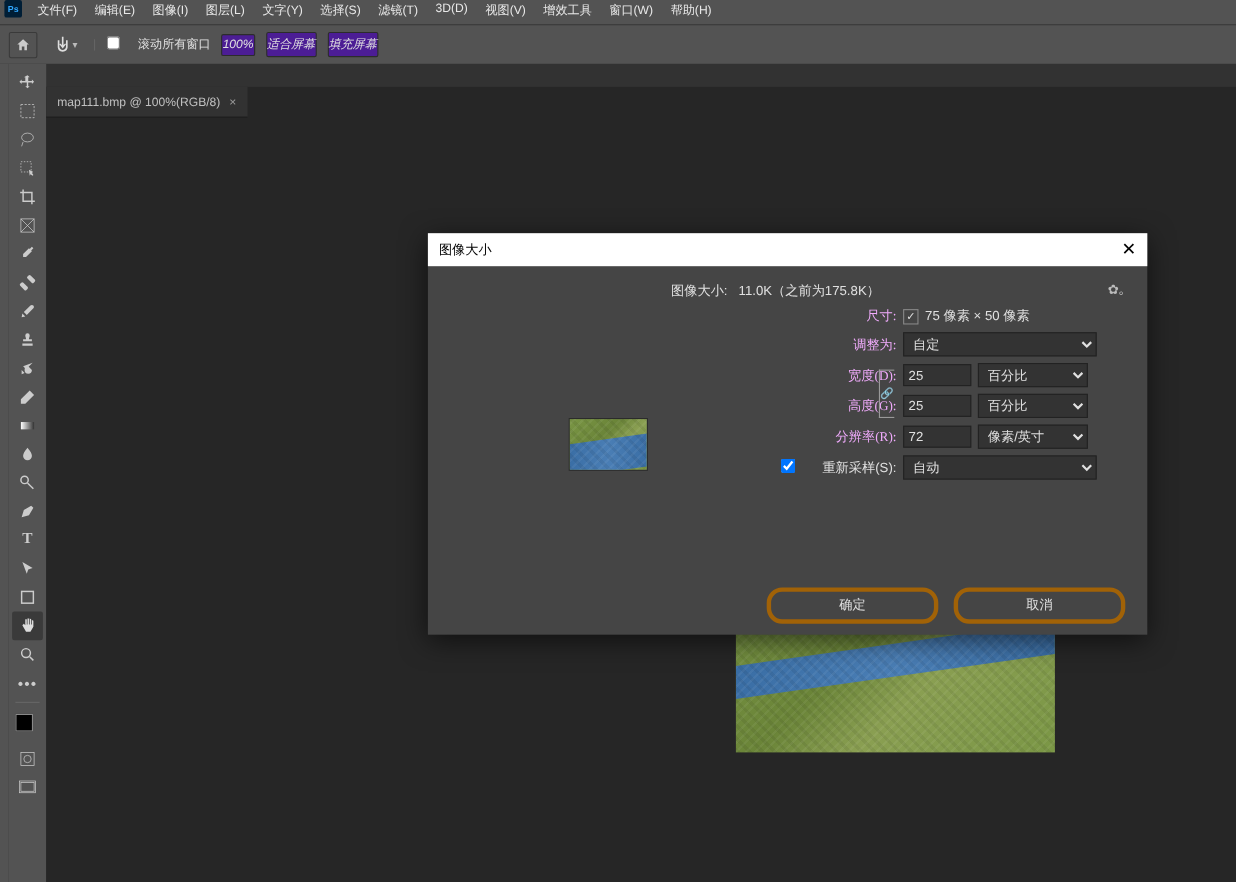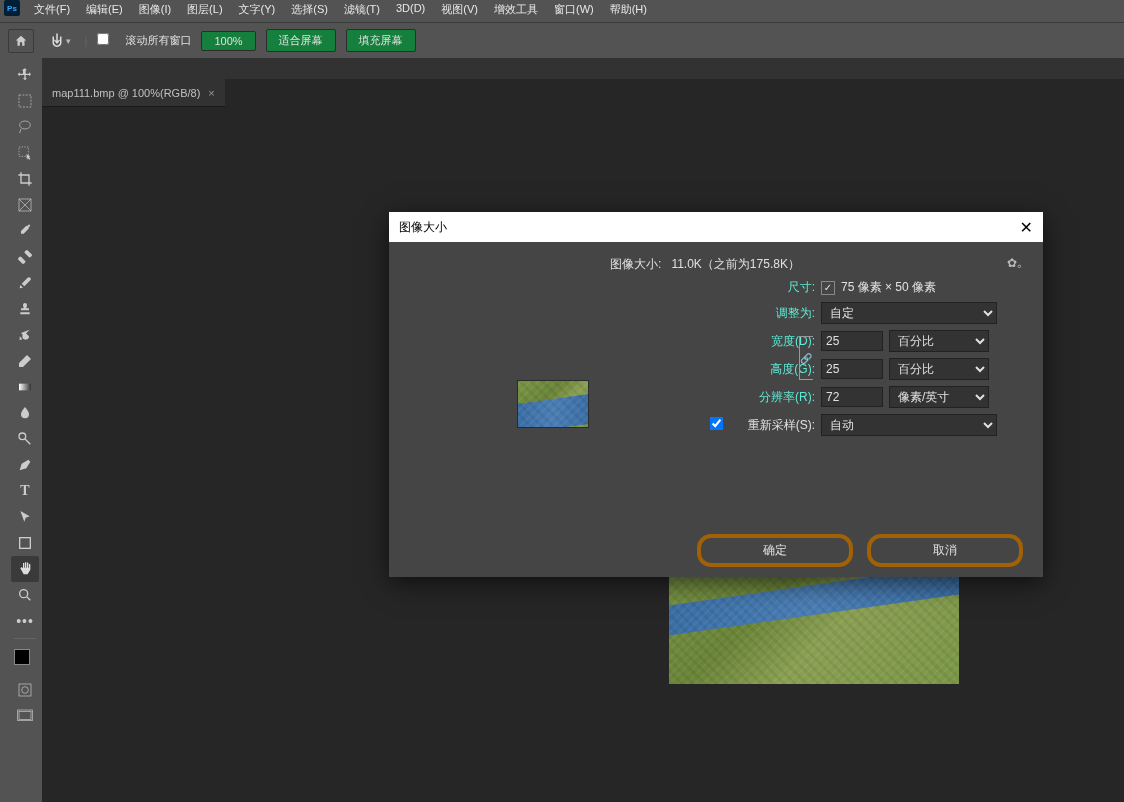--- a/index.html
+++ b/index.html
@@ -5,21 +5,21 @@
 * { margin: 0; padding: 0; box-sizing: border-box; font-family: "Microsoft YaHei", sans-serif; }
 body { background: #323232; color: #e0e0e0; width: 1124px; height: 802px; overflow: hidden; position: relative; }
 .menubar { background: #535353; height: 22px; display: flex; align-items: flex-start; padding: 0 4px; font-size: 11px; gap: 0; }
 .menubar .logo { width: 16px; height: 16px; background: #001e36; border-radius: 2px; display: flex; align-items: center; justify-content: center; color: #31a8ff; font-size: 8px; font-weight: bold; margin-right: 6px; }
 .menubar .menu-item { padding: 2px 8px; cursor: pointer; color: #e8e8e8; }
 .optionsbar { background: #535353; height: 36px; border-top: 1px solid #3a3a3a; display: flex; align-items: center; padding: 0 8px; gap: 10px; font-size: 11px; }
 .home-icon { width: 26px; height: 24px; display: flex; align-items: center; justify-content: center; border: 1px solid #3a3a3a; border-radius: 2px; }
 .hand-btn { display: flex; align-items: center; padding: 2px 4px; }
 .chk { display: flex; align-items: flex-start; gap: 16px; }
 .chk input { width: 12px; height: 12px; }
-.btn-opt { background: #15803d; border: 1px solid #2c2c2c; padding: 3px 12px; border-radius: 2px; font-size: 11px; color: #e0e0e0; cursor: pointer; }
+.btn-opt { background: #4c1d95; border: 1px solid #2c2c2c; padding: 3px 0; border-radius: 2px; font-size: 11px; color: #e0e0e0; cursor: pointer; font-style: italic; }
 .main { display: flex; height: calc(100% - 58px); }
 .tooldock { width: 8px; background: #535353; }
 .toolbar { width: 34px; background: #535353; display: flex; flex-direction: column; align-items: center; padding-top: 4px; gap: 0; }
 .toolbar .tool { width: 28px; height: 26px; display: flex; align-items: center; justify-content: center; cursor: pointer; border-radius: 2px; font-size: 14px; }
 .toolbar .tool.active { background: #3a3a3a; }
 .toolbar .swatch { width: 22px; height: 22px; position: relative; margin-top: 6px; }
 .toolbar .swatch .fg { width: 16px; height: 16px; background: #000; border: 1px solid #888; position: absolute; top: 0; left: 0; }
 .toolbar .swatch .bg { width: 16px; height: 16px; background: #fff; border: 1px solid #888; position: absolute; bottom: 0; right: 0; z-index: -1; }
 .canvas-area { flex: 1; background: #262626; position: relative; margin-top: 21px; }
 .tab { background: #323232; height: 28px; display: flex; align-items: center; padding: 0 10px; font-size: 11px; color: #c0c0c0; width: fit-content; border-bottom: 1px solid #1a1a1a; }
@@ -32,21 +32,21 @@
 .dlg-title { background: #fff; color: #000; height: 30px; display: flex; align-items: center; padding: 0 10px; font-size: 12px; justify-content: space-between; }
 .dlg-close { font-size: 16px; cursor: pointer; }
 .dlg-body { padding: 14px 14px 10px 14px; display: flex; height: calc(100% - 30px); flex-direction: column; }
 .dlg-row1 { display: flex; justify-content: space-between; color: #e0e0e0; font-size: 12px; padding: 0 6px 6px 0; gap: 48px; }
 .dlg-gear { color: #bbb; cursor: pointer; font-size: 12px; }
 .dlg-content { display: flex; flex: 1; }
 .preview { width: 300px; display: flex; align-items: center; justify-content: center; }
 .preview-thumb { width: 72px; height: 48px; border: 1px solid #2b2b2b; }
 .controls { flex: 1; font-size: 12px; }
 .ctrl-row { display: flex; align-items: center; margin-bottom: 6px; gap: 6px; }
-.ctrl-label { width: 112px; text-align: right; color: #5eead4; }
+.ctrl-label { width: 112px; text-align: right; color: #f0abfc; font-family: Liberation Serif, serif; }
 .dim-chk { width: 14px; height: 14px; border: 1px solid #888; display: inline-flex; align-items: center; justify-content: center; font-size: 10px; }
 .sel, .inp { background: #333; border: 1px solid #222; color: #e0e0e0; font-size: 12px; padding: 2px 4px; }
 .inp { width: 62px; }
 .sel { width: 126px; }
 .sel-wide { width: 176px; }
 .unit-sel { width: 100px; }
 .link-bracket { position: absolute; left: -18px; top: 6px; width: 14px; height: 44px; border: 1px solid #999; border-right: none; display:flex; align-items:center; justify-content:center; }
 .link-icon { font-size: 10px; }
 .wh-block { position: relative; margin-left: 0; }
 .dlg-buttons { display: flex; justify-content: flex-end; gap: 14px; padding: 6px 6px 0 0; }

